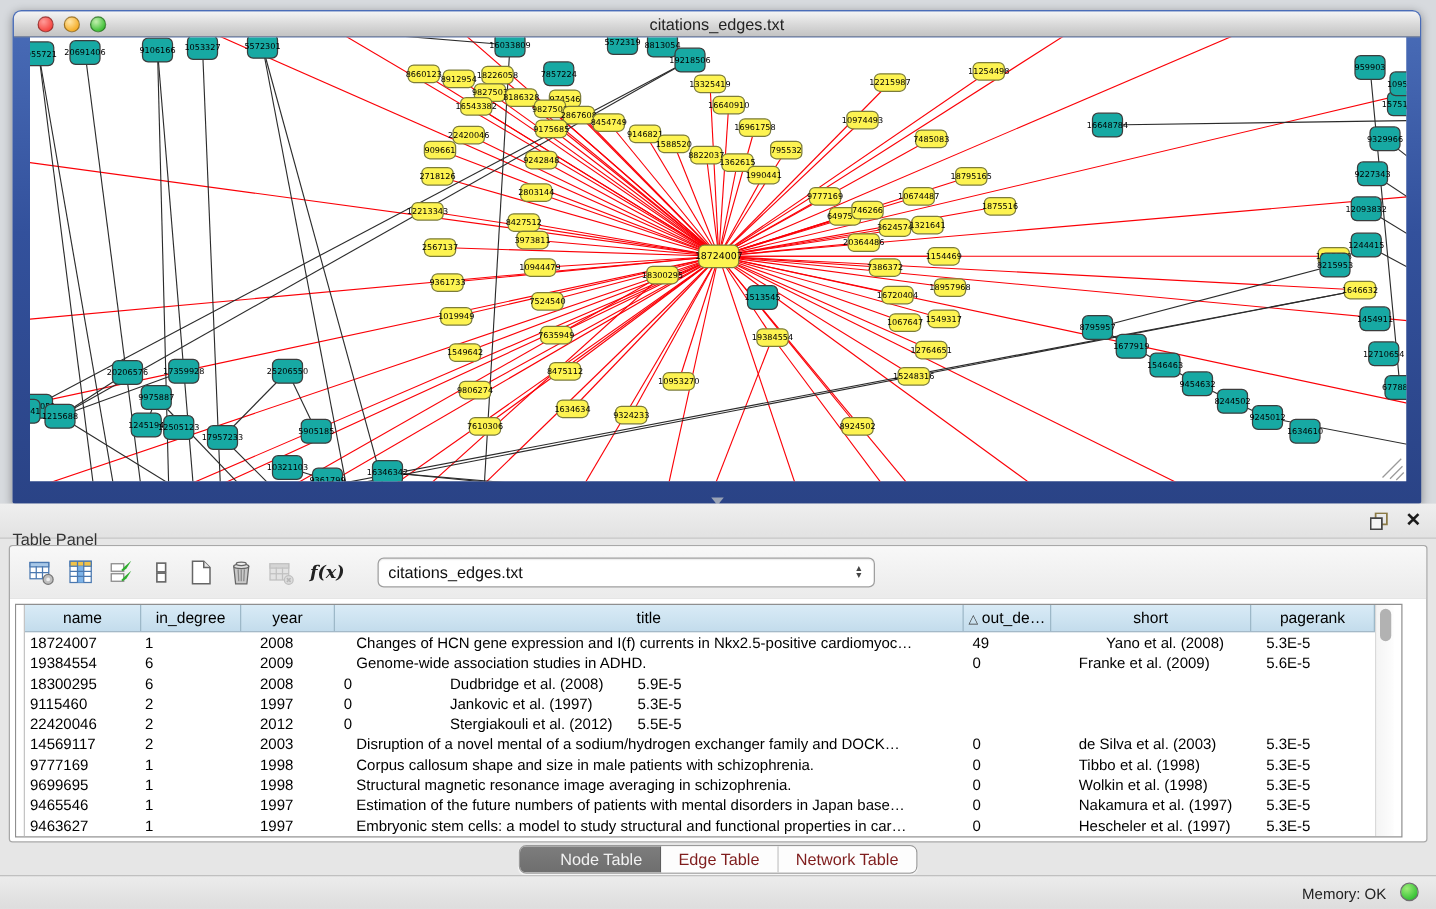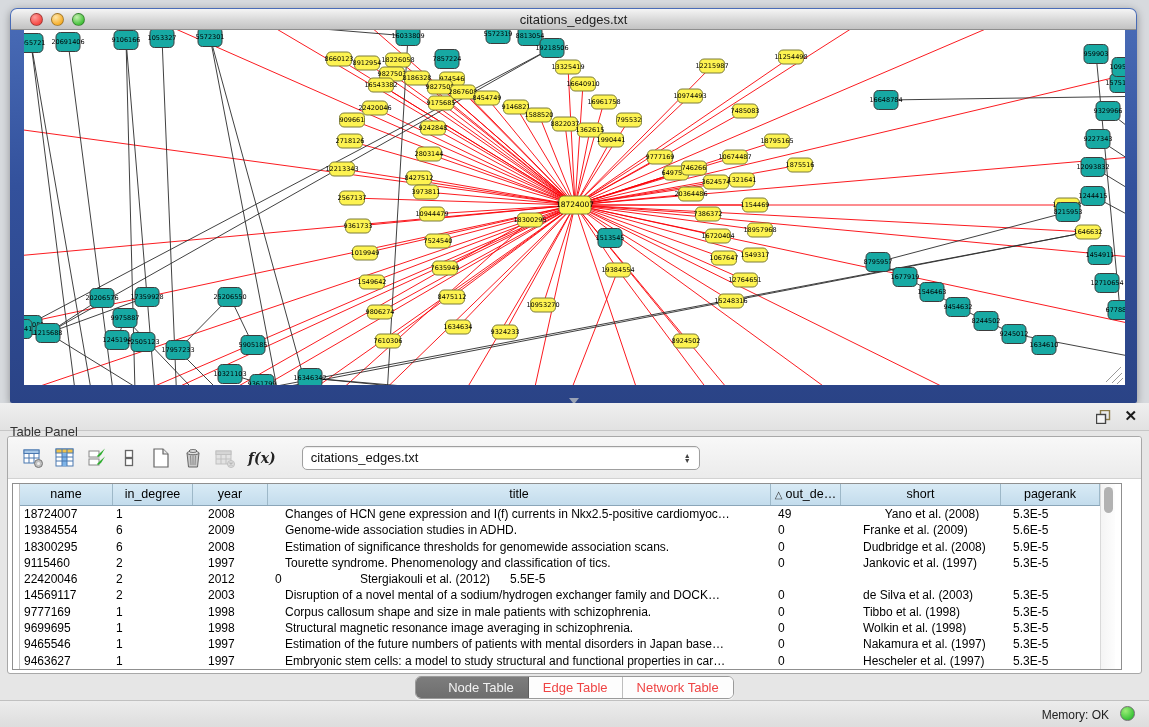--- a/index.html
+++ b/index.html
@@ -73,21 +73,21 @@
   #vscroll-thumb { position:absolute; left:2.5px; top:3px; width:9px; height:26px;
     border-radius:5px; background:#b2b2b2; cursor:pointer; }
   #wrap-filler { flex:1; background:#fff; }
 
   
   #tabs-row { position:absolute; left:0; top:273px; width:100%; height:26px;
     display:flex; justify-content:center; }
   #tab-group { display:inline-flex; height:23px; border:1px solid #9a9a9a;
     border-radius:6px; overflow:hidden; background:#fdfdfd;
     box-shadow:0 1px 1px rgba(255,255,255,.7); }
-  .tab { padding:0 14px; font-size:13px; line-height:22px; color:#ef4444;
+  .tab { padding:0 14px; font-size:13px; line-height:22px; color:#7f1d1d;
     border-right:1px solid #bdbdbd; cursor:pointer; background:#fdfdfd; }
   .tab:last-child { border-right:none; }
   .tab.selected { background:linear-gradient(180deg,#7d7d7d,#6e6e6e); color:#f2f2f2;
     border-right:1px solid #5e5e5e;padding-left:32px; }
 
   
   #status-bar { position:absolute; left:0; top:700px; width:1149px; height:27px;
     background:linear-gradient(180deg,#ececec,#dddddd); border-top:1px solid #c0c0c0; }
   #memory-label { position:absolute; right:40px; top:7px; font-size:12px; color:#222; }
   #memory-dot { position:absolute; right:14px; top:5px; width:15px; height:15px;
@@ -819,30 +819,28 @@
               <div class="gcell" style="width: 75px; padding-left: 15px;">2009</div>
               <div class="gcell" style="width: 503px; padding-left: 17px;">Genome-wide association studies in ADHD.</div>
               <div class="gcell" style="width: 70px; padding-left: 7px;">0</div>
               <div class="gcell" style="width: 160px; padding-left: 22px;">Franke et al. (2009)</div>
               <div class="gcell" style="width: 99px; padding-left: 12px;">5.6E-5</div>
             </div>
             <div class="grid-row">
               <div class="gcell" style="width: 93px; padding-left: 4px;">18300295</div>
               <div class="gcell" style="width: 80px; padding-left: 3px;">6</div>
               <div class="gcell" style="width: 75px; padding-left: 15px;">2008</div>
-              <div class="gcell" style="width: 503px; padding-left: 17px;">Estimation of significance thresholds for genomewide association scans.</div>
               <div class="gcell" style="width: 70px; padding-left: 7px;">0</div>
               <div class="gcell" style="width: 160px; padding-left: 22px;">Dudbridge et al. (2008)</div>
               <div class="gcell" style="width: 99px; padding-left: 12px;">5.9E-5</div>
             </div>
             <div class="grid-row">
               <div class="gcell" style="width: 93px; padding-left: 4px;">9115460</div>
               <div class="gcell" style="width: 80px; padding-left: 3px;">2</div>
               <div class="gcell" style="width: 75px; padding-left: 15px;">1997</div>
-              <div class="gcell" style="width: 503px; padding-left: 17px;">Tourette syndrome. Phenomenology and classification of tics.</div>
               <div class="gcell" style="width: 70px; padding-left: 7px;">0</div>
               <div class="gcell" style="width: 160px; padding-left: 22px;">Jankovic et al. (1997)</div>
               <div class="gcell" style="width: 99px; padding-left: 12px;">5.3E-5</div>
             </div>
             <div class="grid-row">
               <div class="gcell" style="width: 93px; padding-left: 4px;">22420046</div>
               <div class="gcell" style="width: 80px; padding-left: 3px;">2</div>
               <div class="gcell" style="width: 75px; padding-left: 15px;">2012</div>
               <div class="gcell" style="width: 70px; padding-left: 7px;">0</div>
               <div class="gcell" style="width: 160px; padding-left: 22px;">Stergiakouli et al. (2012)</div>

